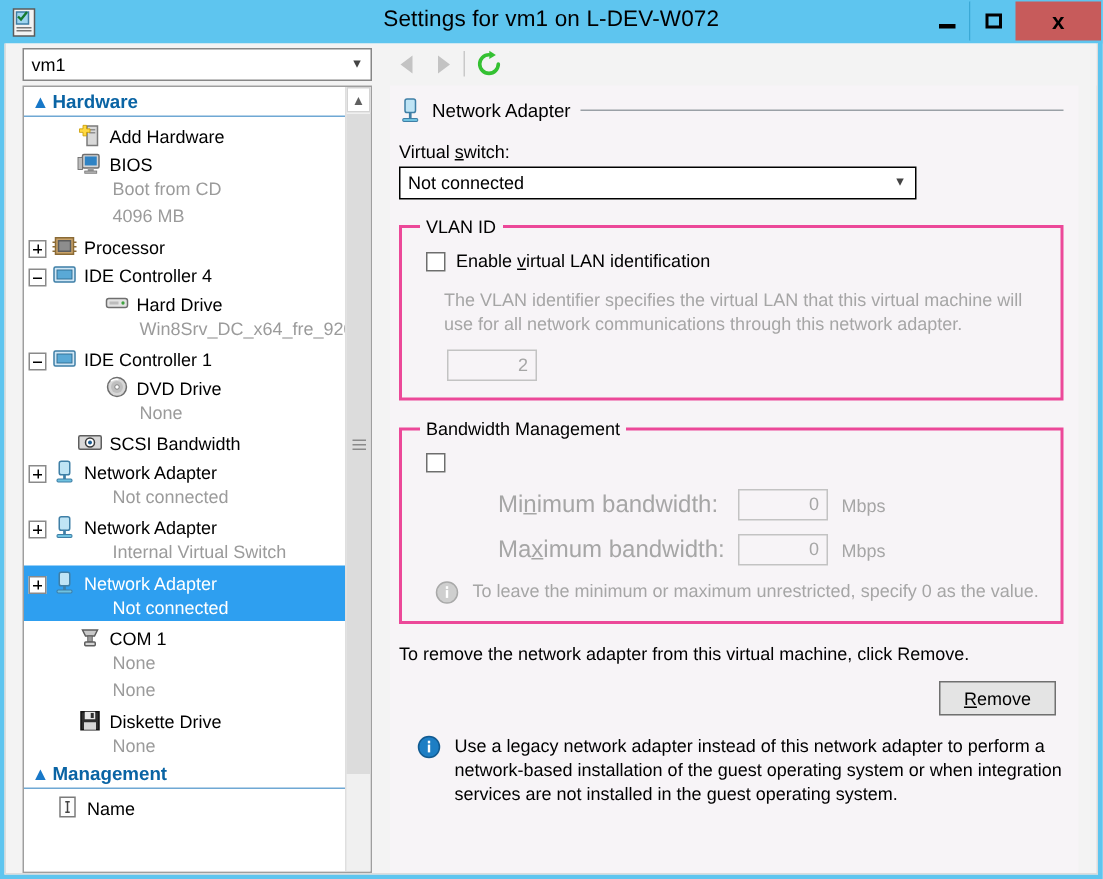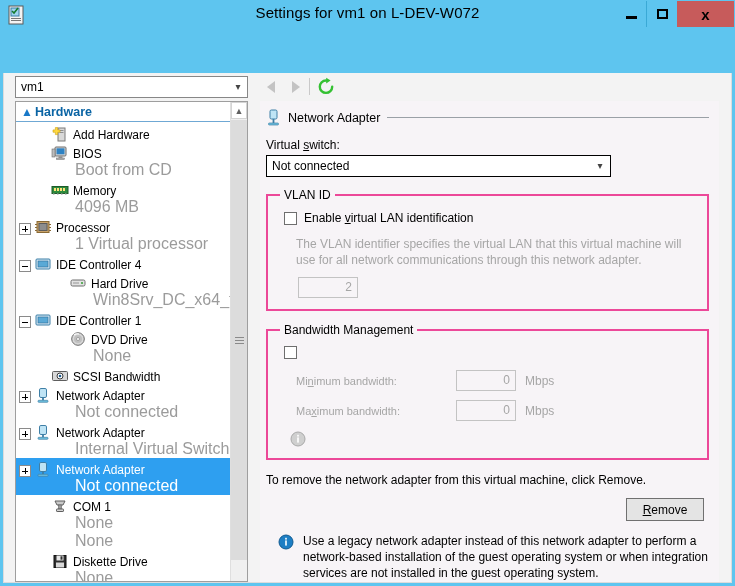--- a/index.html
+++ b/index.html
@@ -8,21 +8,21 @@
     width:735px; height:586px; overflow:hidden;
     font-family:"Liberation Sans", sans-serif;
     font-size:12px; color:#000;
     background:#5ec5ef;
   }
 
   
   #window {
     position:absolute; inset:0;
     background:#5ec5ef;
-    display:flex; flex-direction:column;gap:44px;
+    display:flex; flex-direction:column;
   }
 
   
   #titlebar {
     height:29px; position:relative; flex:0 0 29px;
     background:#5ec5ef;
   }
   #title-icon {
     position:absolute; left:8px; top:5px; width:19px; height:20px;
   }
@@ -102,21 +102,21 @@
   .expander {
     width:12px; height:12px; border:1px solid #8a8a8a; background:#fff;
     margin-right:3px; position:relative; flex:0 0 12px;
   }
   .expander.none { border:none; background:none; }
   .expander .h { position:absolute; left:2px; right:2px; top:5px; height:1px; background:#000; }
   .expander .v { position:absolute; top:2px; bottom:2px; left:5px; width:1px; background:#000; }
   .ico { width:18px; height:16px; flex:0 0 18px; margin-right:4px; display:block; }
   .node-label { font-size:12px; white-space:nowrap; }
   .node-sub {
-    font-size:16px; color:#9b9b9b; height:18px; line-height:18px;
+    font-size:12px; color:#9b9b9b; height:18px; line-height:18px;
     white-space:nowrap;
   }
   .node-sub.sel { color:#fff; background:#2e9ff0; }
   .indent-1 { padding-left:20px; }
   .indent-2 { padding-left:38px; }
   .sub-i2 { padding-left:59px; }
   .sub-i3 { padding-left:77px; }
 
   
   #tree-sb {
@@ -166,21 +166,21 @@
   .chk-label { font-size:12px; }
   .dim { color:#a6a6a6; }
   .help-txt { font-size:12px; line-height:16px; margin:0 0 9px 18px; }
   .num-box {
     width:60px; height:21px; border:1px solid #c3c3c3; background:#f7f4f7;
     color:#a6a6a6; font-size:12px; text-align:right; padding-right:5px;
     line-height:19px; display:inline-block;
   }
   .vlan-box { margin-left:20px; }
   .bw-row { display:flex; align-items:center; margin:0 0 9px 18px; }
-  .bw-row .bw-lab { width:160px; font-size:11px; }
+  .bw-row .bw-lab { width:160px; font-size:16px;margin-left:36px; }
   .bw-row .unit { margin-left:9px; font-size:12px; }
   .info-row { display:flex; align-items:flex-start; gap:9px; margin-left:12px; }
   .info-txt { font-size:12px; line-height:16px; }
   .ico-info { width:16px; height:16px; flex:0 0 16px; margin-top:1px; }
   .btn {
     width:78px; height:23px; background:#e4e4e4; border:1px solid #707070;
     font-size:12px; font-family:"Liberation Sans", sans-serif; color:#000;
     display:flex; align-items:center; justify-content:center; cursor:default;
   }
   .btn-row { display:flex; justify-content:flex-end; margin:6px 0 12px 0; padding-right:5px; }
@@ -266,56 +266,40 @@
                   <rect x="5.5" y="3.3" width="8" height="6" fill="#2f83c4"></rect>
                   <rect x="7.5" y="11" width="4" height="2" fill="#9b9b9b"></rect>
                   <rect x="5.5" y="13" width="8" height="1.5" fill="#b5b5b5" stroke="#6e6e6e" stroke-width="0.5"></rect>
                   <rect x="1" y="4" width="3" height="8" fill="#bdbdbd" stroke="#6e6e6e" stroke-width="0.6"></rect>
                 </svg>
                 <span class="node-label">BIOS</span>
               </div>
               <div class="node-sub sub-i2">Boot from CD</div>
             </div>
             <div class="node">
-              <div class="node-row indent-1">
-                <span class="expander none"></span>
-                <svg class="ico" viewBox="0 0 18 16">
-                  <rect x="1" y="4.5" width="16" height="7" fill="#2e8b3d" stroke="#1d5a28"></rect>
-                  <rect x="3" y="6" width="2" height="3" fill="#ffe27a"></rect>
-                  <rect x="6" y="6" width="2" height="3" fill="#ffe27a"></rect>
-                  <rect x="9" y="6" width="2" height="3" fill="#ffe27a"></rect>
-                  <rect x="12" y="6" width="2" height="3" fill="#ffe27a"></rect>
-                  <rect x="2" y="11.5" width="1.5" height="1.5" fill="#c0c0c0"></rect>
-                  <rect x="6" y="11.5" width="1.5" height="1.5" fill="#c0c0c0"></rect>
-                  <rect x="10" y="11.5" width="1.5" height="1.5" fill="#c0c0c0"></rect>
-                  <rect x="14" y="11.5" width="1.5" height="1.5" fill="#c0c0c0"></rect>
-                </svg>
-                <span class="node-label">Memory</span>
-              </div>
               <div class="node-sub sub-i2">4096 MB</div>
             </div>
             <div class="node">
               <div class="node-row ">
                 <span class="expander">
                   <span class="h"></span>
                   <span class="v"></span>
                 </span>
                 <svg class="ico" viewBox="0 0 18 16">
                   <rect x="3" y="2.5" width="12" height="11" fill="#c9a36a" stroke="#8a6a35"></rect>
                   <rect x="5" y="4.5" width="8" height="7" fill="#8d8d8d" stroke="#5c5c5c"></rect>
                   <rect x="1" y="5" width="2" height="1" fill="#8a6a35"></rect>
                   <rect x="1" y="8" width="2" height="1" fill="#8a6a35"></rect>
                   <rect x="1" y="11" width="2" height="1" fill="#8a6a35"></rect>
                   <rect x="15" y="5" width="2" height="1" fill="#8a6a35"></rect>
                   <rect x="15" y="8" width="2" height="1" fill="#8a6a35"></rect>
                   <rect x="15" y="11" width="2" height="1" fill="#8a6a35"></rect>
                 </svg>
                 <span class="node-label">Processor</span>
               </div>
-              <div class="node-sub sub-i2">1 Virtual processor</div>
             </div>
             <div class="node">
               <div class="node-row ">
                 <span class="expander">
                   <span class="h"></span>
                 </span>
                 <svg class="ico" viewBox="0 0 18 16">
                   <rect x="2" y="3" width="14" height="10" rx="1" fill="#cfe6f5" stroke="#3d7ea6"></rect>
                   <rect x="4" y="5" width="10" height="6" fill="#5aa9d6" stroke="#2d6a91" stroke-width="0.6"></rect>
                 </svg>
@@ -515,20 +499,21 @@
             <span class="num-box">0</span>
             <span class="unit dim">Mbps</span>
           </div>
 
           <div class="info-row">
             <svg class="ico-info" viewBox="0 0 16 16">
               <circle cx="8" cy="8" r="7" fill="#cfcfcf" stroke="#a9a9a9"></circle>
               <rect x="7.2" y="6.4" width="1.6" height="5.2" fill="#fff"></rect>
               <rect x="7.2" y="3.8" width="1.6" height="1.8" fill="#fff"></rect>
             </svg>
+            <span class="info-txt dim">To leave the minimum or maximum unrestricted, specify 0 as the value.</span>
           </div>
         </fieldset>
 
         <p class="para">To remove the network adapter from this virtual machine, click Remove.</p>
 
         <div class="btn-row">
           <div class="btn">
               <u>R</u>
               <span>emove</span>
             </div>

